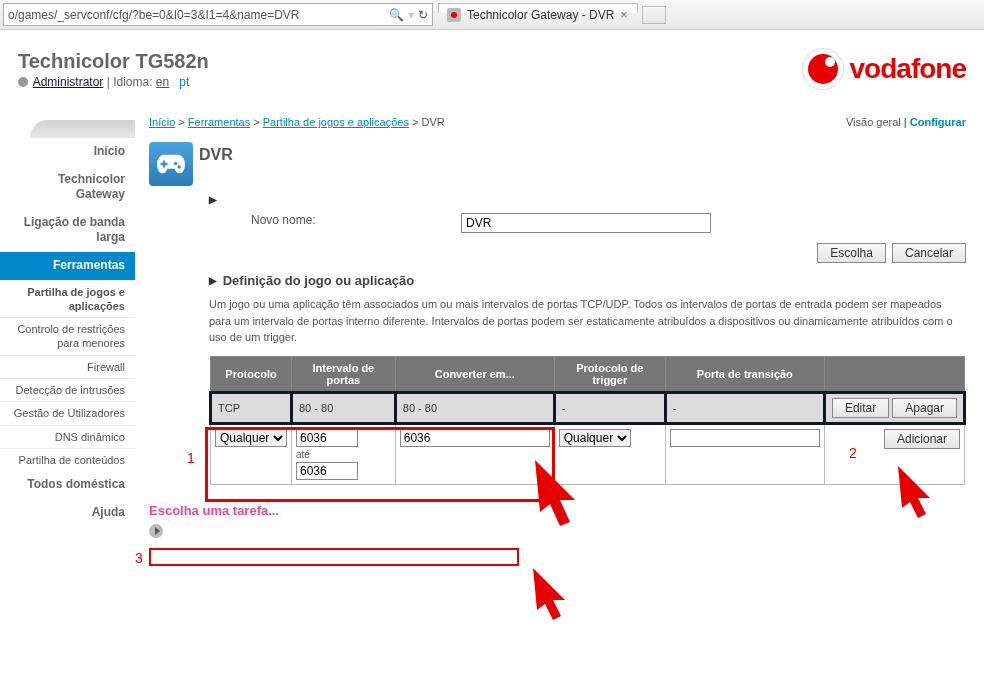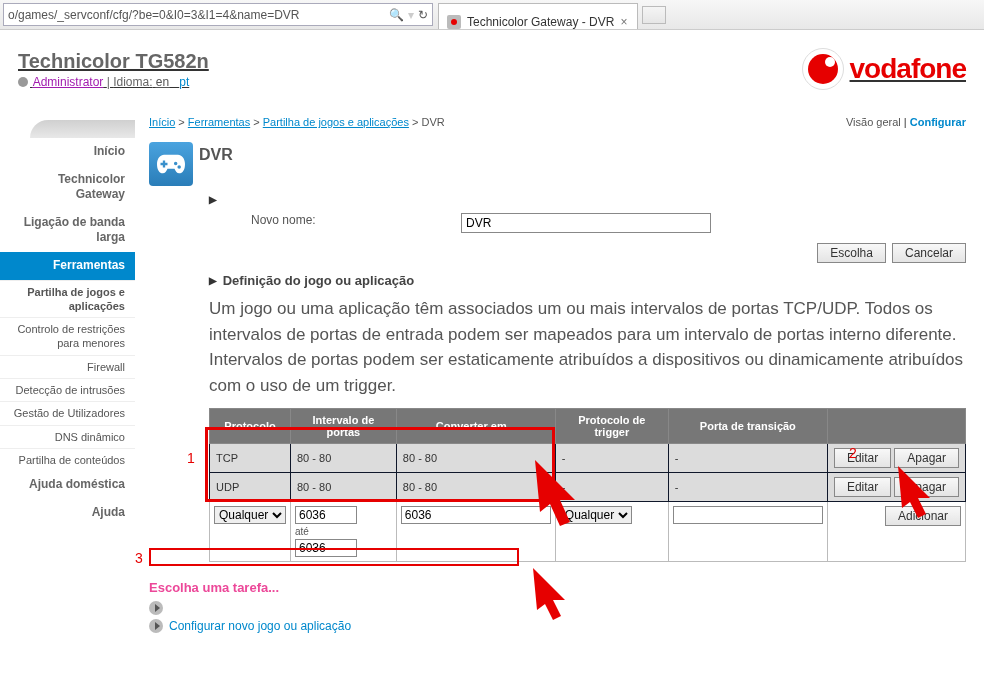--- a/index.html
+++ b/index.html
@@ -32,24 +32,24 @@
     font-size: 12px;
     color: #555;
   }
   .url-text { flex: 1; overflow: hidden; white-space: nowrap; }
   .url-icons { display: flex; gap: 4px; margin-left: 4px; color: #555; }
   .tab-strip { display: flex; align-items: stretch; }
   .tab {
     background: #fff;
     border: 1px solid #bbb;
     border-bottom: none;
-    margin: 3px 0 0 2px;
+    margin: 3px 0 16px 2px;
     padding: 4px 8px 0 8px;
     display: flex;
-    align-items: flex-end;
+    align-items: flex-start;
     gap: 6px;
     min-width: 200px;
     font-size: 12px;
   }
   .tab .favicon { width: 14px; height: 14px; background: #bbb; border-radius: 2px; position: relative;}
   .tab .favicon::after{content:"";position:absolute;width:6px;height:6px;background:#e60000;border-radius:50%;top:4px;left:4px;}
   .tab .close { color: #777; }
   .new-tab {
     width: 24px;
     border: 1px solid #bbb;
@@ -57,25 +57,24 @@
     background: linear-gradient(#f5f5f5,#e6e6e6);
     height: 18px;
   }
 
   
   .page-header {
     display: flex;
     justify-content: space-between;
     align-items: center;
     padding: 18px 18px 10px 18px;
-    text-decoration: underline;
   }
   .header-left .device-name { font-size: 20px; font-weight: bold; color: #666; }
   .header-left .user-line { font-size: 12px; color: #666; margin-top: 2px; }
-  .user-line .admin { text-decoration: underline; color: #a21caf; }
+  .user-line .admin { text-decoration: underline; color: #0f172a; }
   .user-line .lang-active { color: #0088cc; }
   .user-icon { display:inline-block; width:10px; height:10px; background:#999; border-radius:50%; margin-right:2px; vertical-align:middle;}
   
   .vodafone-logo { display: flex; align-items: center; gap: 6px; }
   .vodafone-mark {
     width: 42px; height: 42px; background: #fff; border-radius: 50%;
     border: 1px solid #ddd; display:flex; align-items:center; justify-content:center;
   }
   .vodafone-mark-inner {
     width: 30px; height: 30px; background: #e60000; border-radius: 50%;
@@ -136,29 +135,29 @@
   .section-head .arrow {font-size:10px; color:#333;}
   .form-row {display:flex; margin: 4px 0 10px 42px;}
   .form-label {width:210px; color:#555; font-size:12px;}
   .text-input {border:1px solid #888; padding:2px 4px; font-size:12px; width:250px;}
   .btn-row {display:flex; justify-content:flex-end; gap:6px; margin-bottom:10px;}
   .btn {
     background: linear-gradient(#f8f8f8,#e4e4e4);
     border:1px solid #888; padding:2px 12px; font-size:12px; cursor:pointer;
     color:#333;
   }
-  .desc {color:#555; font-size:17px; line-height:1.5; margin: 4px 0 10px 0;}
+  .desc {color:#555; font-size:11px; line-height:1.5; margin: 4px 0 10px 0;}
 
   table.rules {width:100%; border-collapse: collapse; font-size:11px;}
   table.rules th {
     background:#777; color:#fff; text-align:center; padding:5px 6px; font-weight:bold;
     border:1px solid #888;
   }
   table.rules td {
-    background:#dcdcdc; color:#333; padding:4px 6px; border:1px solid #0f172a;
+    background:#dcdcdc; color:#333; padding:4px 6px; border:3px solid #0f172a;
   }
   table.rules td.actions {text-align:right; white-space:nowrap; background:#dcdcdc;}
   table.rules tr.input-row td {background:#fff; border:1px solid #bbb; vertical-align:top; padding:4px;}
   .port-input {width:62px; border:1px solid #888; padding:1px 3px; font-size:12px;}
   .port-label {font-size:10px; color:#555; margin: 2px 0;}
   .trigger-input {width:150px; border:1px solid #888; padding:1px 3px; font-size:12px;}
   select.proto {border:1px solid #888; font-size:12px; padding:0;}
 
   .red-box {
     position:absolute; border:3px solid #e60000; pointer-events:none;
@@ -222,21 +221,21 @@
     <span class="nav-item">Technicolor Gateway</span>
     <span class="nav-item">Ligação de banda larga</span>
     <span class="nav-item nav-active">Ferramentas</span>
     <span class="sub-item bold">Partilha de jogos e aplicações</span>
     <span class="sub-item">Controlo de restrições para menores</span>
     <span class="sub-item">Firewall</span>
     <span class="sub-item">Detecção de intrusões</span>
     <span class="sub-item">Gestão de Utilizadores</span>
     <span class="sub-item">DNS dinâmico</span>
     <span class="sub-item">Partilha de conteúdos</span>
-    <span class="nav-item">Ajuda doméstica</span>
+    <span class="nav-item">Todos doméstica</span>
     <span class="nav-item">Ajuda</span>
   </div>
 
   <div class="content">
     <div class="breadcrumb">
       <div class="left">
         <span class="link">Início</span>
         <span> &gt; </span>
         <span class="link">Ferramentas</span>
         <span> &gt; </span>
@@ -284,31 +283,20 @@
             <tr>
           <th>Protocolo</th>
           <th>Intervalo de portas</th>
           <th>Converter em...</th>
           <th>Protocolo de trigger</th>
           <th>Porta de transição</th>
           <th></th>
         </tr>
         <tr>
           <td>TCP</td>
-          <td>80 - 80</td>
-          <td>80 - 80</td>
-          <td>-</td>
-          <td>-</td>
-          <td class="actions">
-            <button class="btn">Editar</button>
-            <button class="btn">Apagar</button>
-          </td>
-        </tr>
-        <tr>
-          <td>UDP</td>
           <td>80 - 80</td>
           <td>80 - 80</td>
           <td>-</td>
           <td>-</td>
           <td class="actions">
             <button class="btn">Editar</button>
             <button class="btn">Apagar</button>
           </td>
         </tr>
         <tr class="input-row">
@@ -332,24 +320,20 @@
           <td class="actions"><button class="btn">Adicionar</button></td>
         </tr>
       </tbody>
         </table>
     </div>
 
     <div class="tasks-head">Escolha uma tarefa...</div>
     <div class="task-link">
       <span class="bullet"></span>
     </div>
-    <div class="task-link">
-      <span class="bullet"></span>
-      <span>Configurar novo jogo ou aplicação</span>
-    </div>
 
     <div class="red-box" style="left:70px; top:327px; width:350px; height:75px;"></div>
     <span class="red-num" style="left:52px; top:350px;">1</span>
 
     <span class="red-num" style="left:714px; top:345px;">2</span>
 
     <div class="red-outline" style="position:absolute;left:14px; top:448px; width:370px; height:18px; border:2px solid #e60000;"></div>
     <span class="red-num" style="left:0px; top:450px;">3</span>
 
     <svg class="red-arrow" style="left:390px;top:350px;width:70px;height:80px;">

